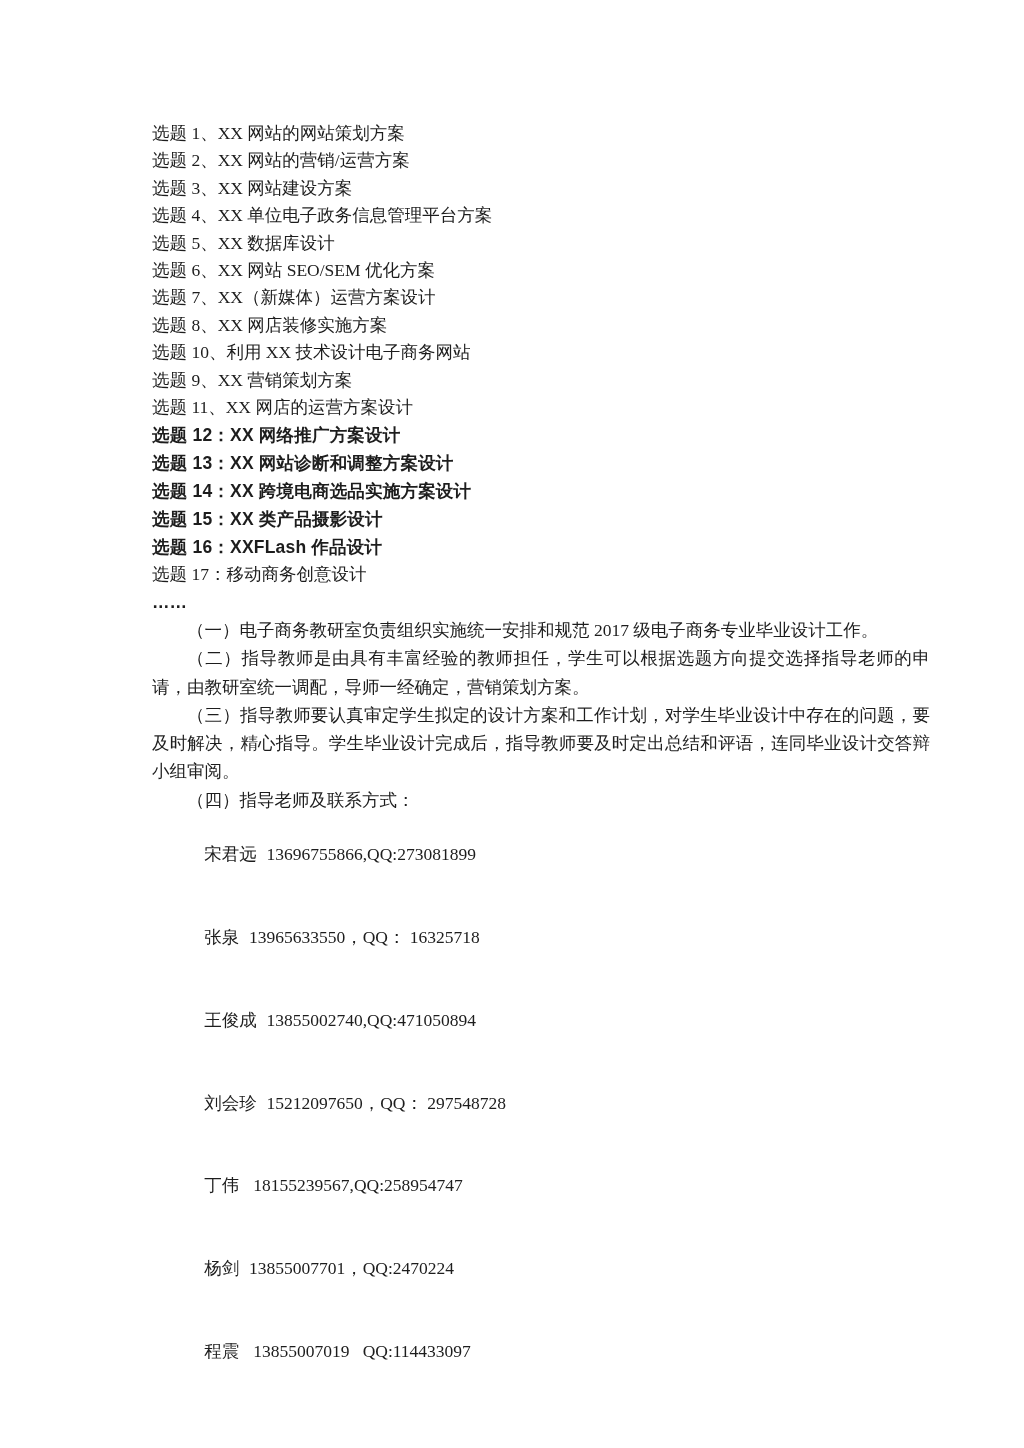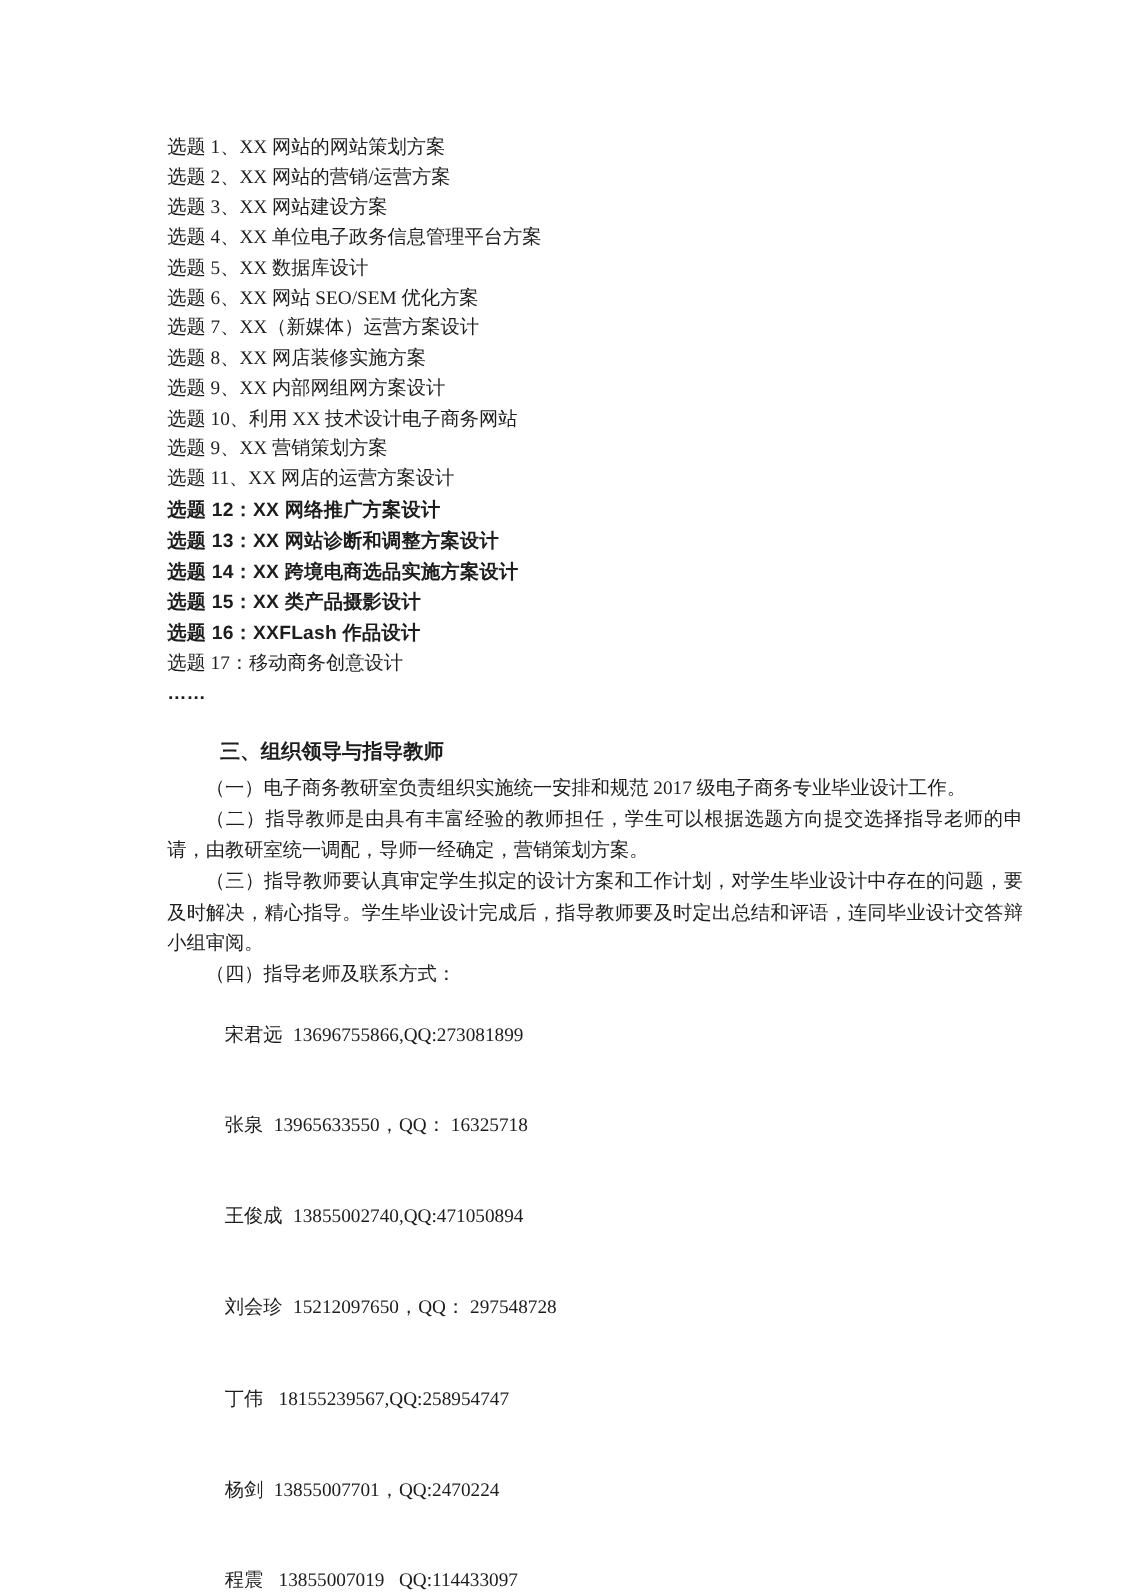--- a/index.html
+++ b/index.html
@@ -60,34 +60,32 @@
 
   <div class="topics">
     <div class="topic-line">选题 1、XX 网站的网站策划方案</div>
     <div class="topic-line">选题 2、XX 网站的营销/运营方案</div>
     <div class="topic-line">选题 3、XX 网站建设方案</div>
     <div class="topic-line">选题 4、XX 单位电子政务信息管理平台方案</div>
     <div class="topic-line">选题 5、XX 数据库设计</div>
     <div class="topic-line">选题 6、XX 网站 SEO/SEM 优化方案</div>
     <div class="topic-line">选题 7、XX（新媒体）运营方案设计</div>
     <div class="topic-line">选题 8、XX 网店装修实施方案</div>
-    <div class="topic-line">选题 9、XX 内部网组网方案设计</div>
     <div class="topic-line">选题 10、利用 XX 技术设计电子商务网站</div>
     <div class="topic-line">选题 9、XX 营销策划方案</div>
     <div class="topic-line">选题 11、XX 网店的运营方案设计</div>
     <div class="topic-line bold">选题 12：XX 网络推广方案设计</div>
     <div class="topic-line bold">选题 13：XX 网站诊断和调整方案设计</div>
     <div class="topic-line bold">选题 14：XX 跨境电商选品实施方案设计</div>
     <div class="topic-line bold">选题 15：XX 类产品摄影设计</div>
     <div class="topic-line bold">选题 16：XXFLash 作品设计</div>
     <div class="topic-line">选题 17：移动商务创意设计</div>
     <div class="topic-line ellipsis">……</div>
   </div>
 
-  <div class="sec-heading">三、组织领导与指导教师</div>
 
   <div class="paras">
     <p>（一）电子商务教研室负责组织实施统一安排和规范 2017 级电子商务专业毕业设计工作。</p>
     <p>（二）指导教师是由具有丰富经验的教师担任，学生可以根据选题方向提交选择指导老师的申请，由教研室统一调配，导师一经确定，营销策划方案。</p>
     <p>（三）指导教师要认真审定学生拟定的设计方案和工作计划，对学生毕业设计中存在的问题，要及时解决，精心指导。学生毕业设计完成后，指导教师要及时定出总结和评语，连同毕业设计交答辩小组审阅。</p>
     <p>（四）指导老师及联系方式：</p>
   </div>
 
   <div class="teachers">
     <div class="teacher-row">

